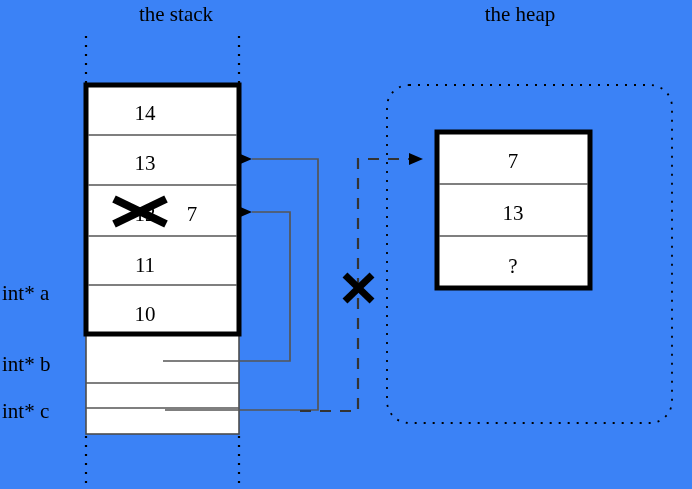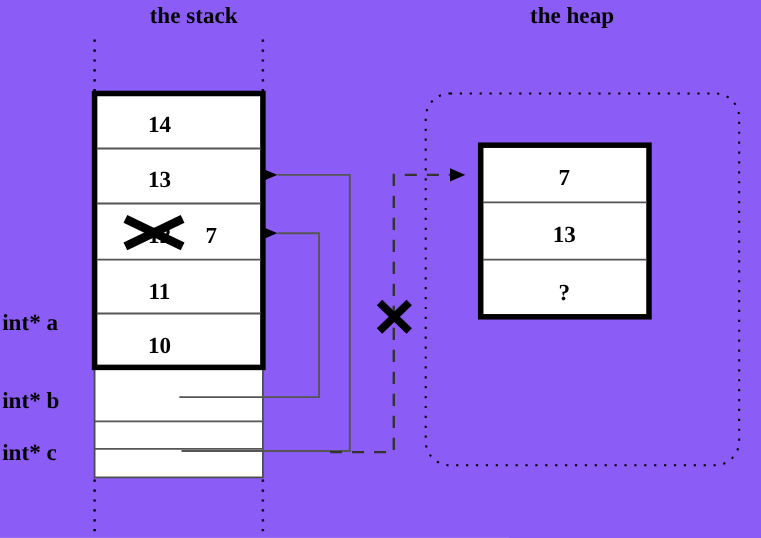--- a/index.html
+++ b/index.html
@@ -5,25 +5,24 @@
 <style>
   html, body {
     margin: 0;
     padding: 0;
     background: #ffffff;
   }
   #diagram-root {
     position: relative;
     width: 692px;
     height: 489px;
-    background: #8b5cf6;
+    background: #3b82f6;
     font-family: "Liberation Serif", "DejaVu Serif", serif;
     color: #000000;
     overflow: hidden;
-    font-weight: bold;
   }
   svg#diagram-svg {
     position: absolute;
     left: 0;
     top: 0;
     width: 692px;
     height: 489px;
   }
   .title-text {
     font-family: "Liberation Serif", "DejaVu Serif", serif;

